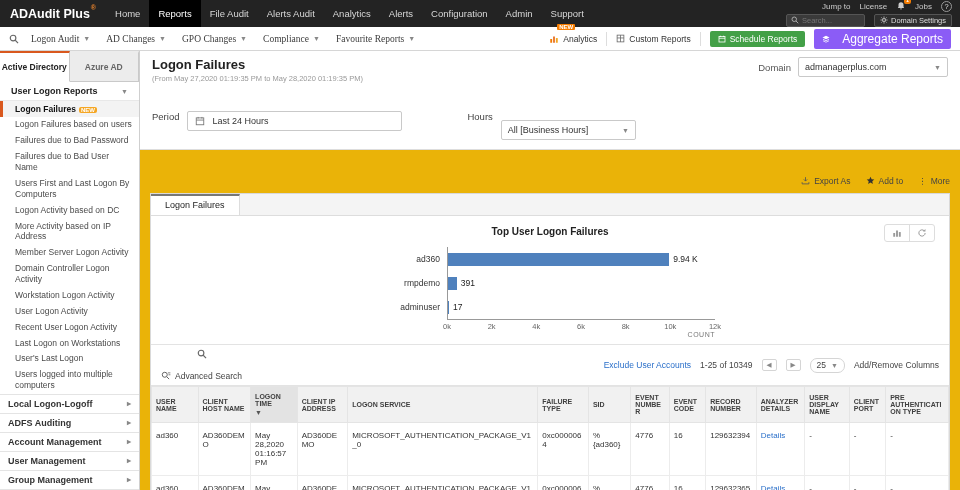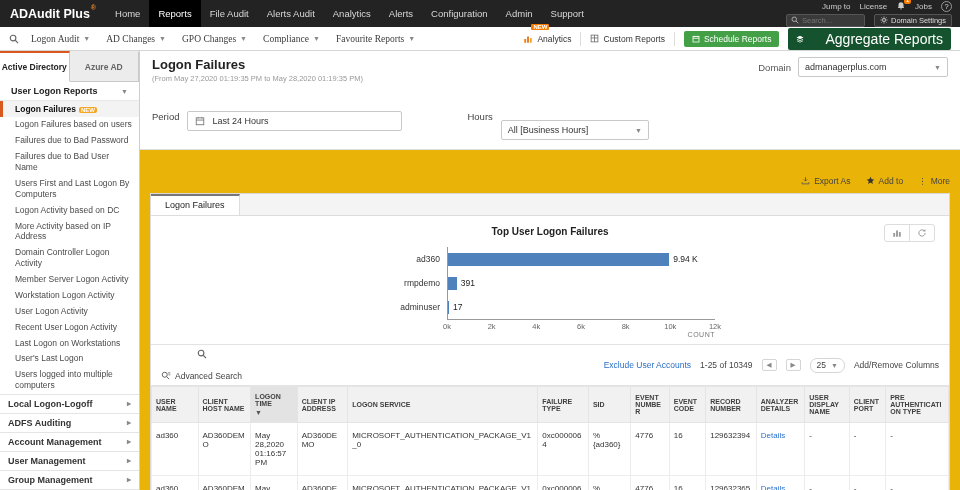--- a/index.html
+++ b/index.html
@@ -27,21 +27,21 @@
   
   .toolbar{height:24px;background:#fff;border-bottom:1px solid #d6d6d6;display:flex;align-items:center;padding:0 9px;font-size:9.5px;color:#3c3c3c;position:relative;z-index:2;}
   .tb-search{color:#666;margin-right:12px;}
   .tb-menu{display:flex;align-items:center;gap:4px;margin-right:16px;white-space:nowrap;font-family:Liberation Serif, serif;}
   .caret{font-size:7px;color:#888;}
   .tb-right{margin-left:auto;display:flex;align-items:center;gap:9px;}
   .tb-item{display:flex;align-items:center;gap:4px;position:relative;font-size:8.5px;color:#333;white-space:nowrap;}
   .new-tag{position:absolute;top:-10px;left:8px;background:#f57c00;color:#fff;font-size:6px;font-weight:bold;padding:0 2px;border-radius:1px;}
   .vdiv{width:1px;height:14px;background:#ddd;}
   .btn-green{background:#43a047;color:#fff;border-radius:2px;padding:3px 8px;display:flex;gap:4px;align-items:center;font-size:8.5px;white-space:nowrap;}
-  .btn-dgreen{background:#14532d;color:#fff;border-radius:2px;padding:3px 8px;display:flex;gap:21px;align-items:center;font-size:14px;white-space:nowrap;}
+  .btn-dgreen{background:#8b5cf6;color:#fff;border-radius:2px;padding:3px 8px;display:flex;gap:12px;align-items:center;font-size:12px;white-space:nowrap;}
 
   
   .layout{display:flex;height:439px;}
 
   
   .sidebar{width:140px;background:#fff;border-right:1px solid #cfcfcf;display:flex;flex-direction:column;overflow:hidden;flex:none;}
   .side-tabs{display:flex;height:31px;flex:none;background:#ececec;}
   .side-tab{flex:1;display:flex;align-items:center;justify-content:center;font-size:8.5px;font-weight:bold;color:#666;border-bottom:1px solid #c9c9c9;border-right:1px solid #c9c9c9;background:#ececec;text-align:center;border-top:2px solid transparent;}
   .side-tab.active{background:#fff;color:#222;border-bottom-color:#fff;border-top-color:#d9581e;}
   .side-scroll{flex:1;overflow:hidden;}
@@ -58,21 +58,21 @@
   .ph-row1{display:flex;align-items:flex-start;}
   .page-title{font-size:13px;font-weight:bold;color:#222;}
   .page-sub{font-size:7.5px;color:#999;margin-top:2px;}
   .domain-wrap{margin-left:auto;display:flex;align-items:center;gap:7px;font-size:9.5px;color:#555;}
   .select{border:1px solid #c9c9c9;border-radius:2px;background:#fff;display:flex;align-items:center;justify-content:space-between;padding:0 6px;height:20px;font-size:9px;color:#333;}
   .domain-select{width:150px;}
   .ph-row2{display:flex;align-items:center;margin-top:9px;font-size:9.5px;color:#444;}
   .lbl{margin-right:8px;}
   .period-box{display:flex;align-items:center;gap:7px;border:1px solid #c9c9c9;border-radius:2px;height:20px;padding:0 7px;width:215px;font-size:9px;color:#333;margin-top:10px;}
   .hours-wrap{display:flex;align-items:center;margin-left:65px;}
-  .hours-select{width:148px;margin-top:28px;}
+  .hours-select{width:135px;margin-top:28px;}
   .content{flex:1;background:#eab308;padding:18px 10px 10px;overflow:hidden;}
   .actions{display:flex;justify-content:flex-end;gap:15px;align-items:center;height:25px;font-size:8.5px;color:#444;}
   .action{display:flex;align-items:center;gap:4px;cursor:pointer;}
   .card{background:#fff;border:1px solid #d9d9d9;}
   .card-tabs{background:#f4f4f4;border-bottom:1px solid #ddd;display:flex;}
   .card-tab{background:#fff;border-right:1px solid #ddd;border-top:2px solid #777;padding:4px 14px 5px;font-size:9px;color:#222;}
 
   
   .chart-wrap{position:relative;padding:8px 12px 6px;}
   .chart-tools{position:absolute;top:8px;right:14px;border:1px solid #ddd;border-radius:3px;display:flex;background:#fff;}
@@ -253,22 +253,22 @@
       </div>
       <div class="side-item active">
         <span>Logon Failures</span><span class="new-badge">NEW</span>
       </div>
       <div class="side-item">Logon Failures based on users</div>
       <div class="side-item">Failures due to Bad Password</div>
       <div class="side-item">Failures due to Bad User Name</div>
       <div class="side-item">Users First and Last Logon By Computers</div>
       <div class="side-item">Logon Activity based on DC</div>
       <div class="side-item">More Activity based on IP Address</div>
+      <div class="side-item">Member Server Logon Activity</div>
       <div class="side-item">Domain Controller Logon Activity</div>
-      <div class="side-item">Member Server Logon Activity</div>
       <div class="side-item">Workstation Logon Activity</div>
       <div class="side-item">User Logon Activity</div>
       <div class="side-item">Recent User Logon Activity</div>
       <div class="side-item">Last Logon on Workstations</div>
       <div class="side-item">User's Last Logon</div>
       <div class="side-item">Users logged into multiple computers</div>
       <div class="side-group">
           <span>Local Logon-Logoff</span>
           <span class="caret-r">▸</span>
         </div>

